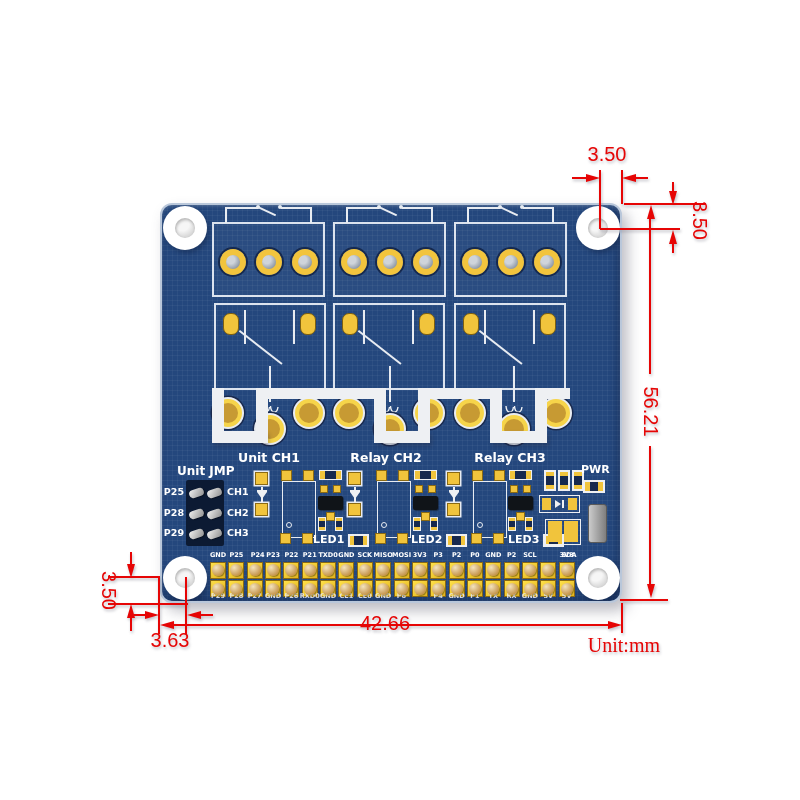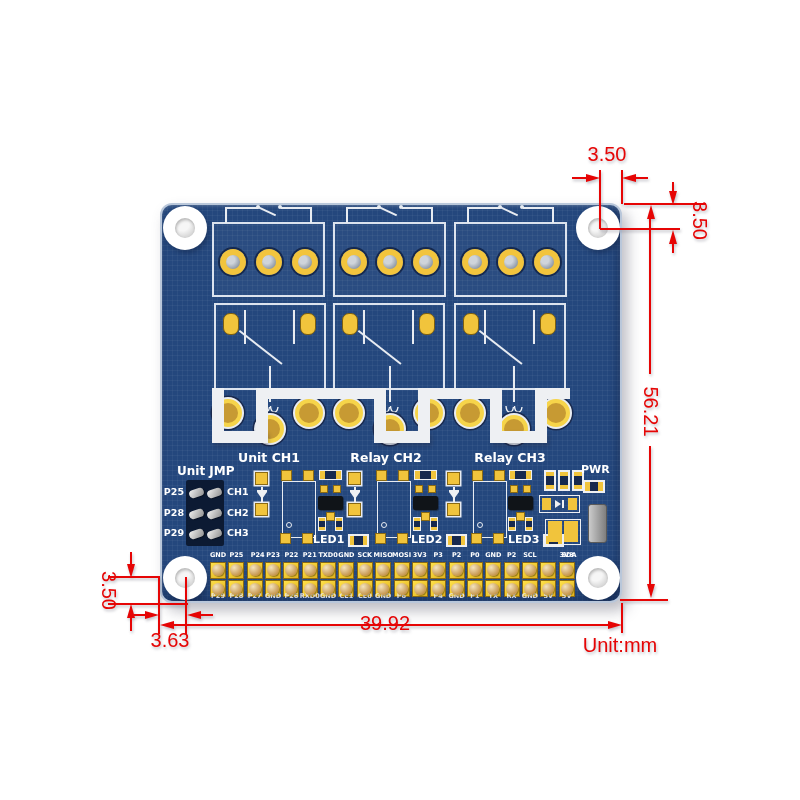--- a/index.html
+++ b/index.html
@@ -427,17 +427,17 @@
     <div class="dl" style="left:134px;top:614px;width:12px;height:2px;"></div>
     <div class="ah r" style="left:145px;top:611px;"></div>
     <div class="ah l" style="left:187px;top:611px;"></div>
     <div class="dl" style="left:201px;top:614px;width:12px;height:2px;"></div>
     <div class="dt" style="left:144px;top:629px;width:52px;">3.63</div>
 
     <div class="dl" style="left:621px;top:603px;width:2px;height:30px;"></div>
     <div class="ah l" style="left:160px;top:621px;"></div>
     <div class="dl" style="left:172px;top:624px;width:438px;height:2px;"></div>
     <div class="ah r" style="left:608px;top:621px;"></div>
-    <div class="dt" style="left:357px;top:612px;width:56px;">39.92</div>
-
-    <div class="dt" style="left:580px;top:634px;width:80px;text-align:center;">Unit:mm</div>
+    <div class="dt" style="left:357px;top:612px;width:56px;">42.66</div>
+
+    <div class="dt" style="left:580px;top:634px;width:80px;text-align:right;font-family:Liberation Serif, serif;">Unit:mm</div>
   </div>
 </div>
 
 </body></html>

